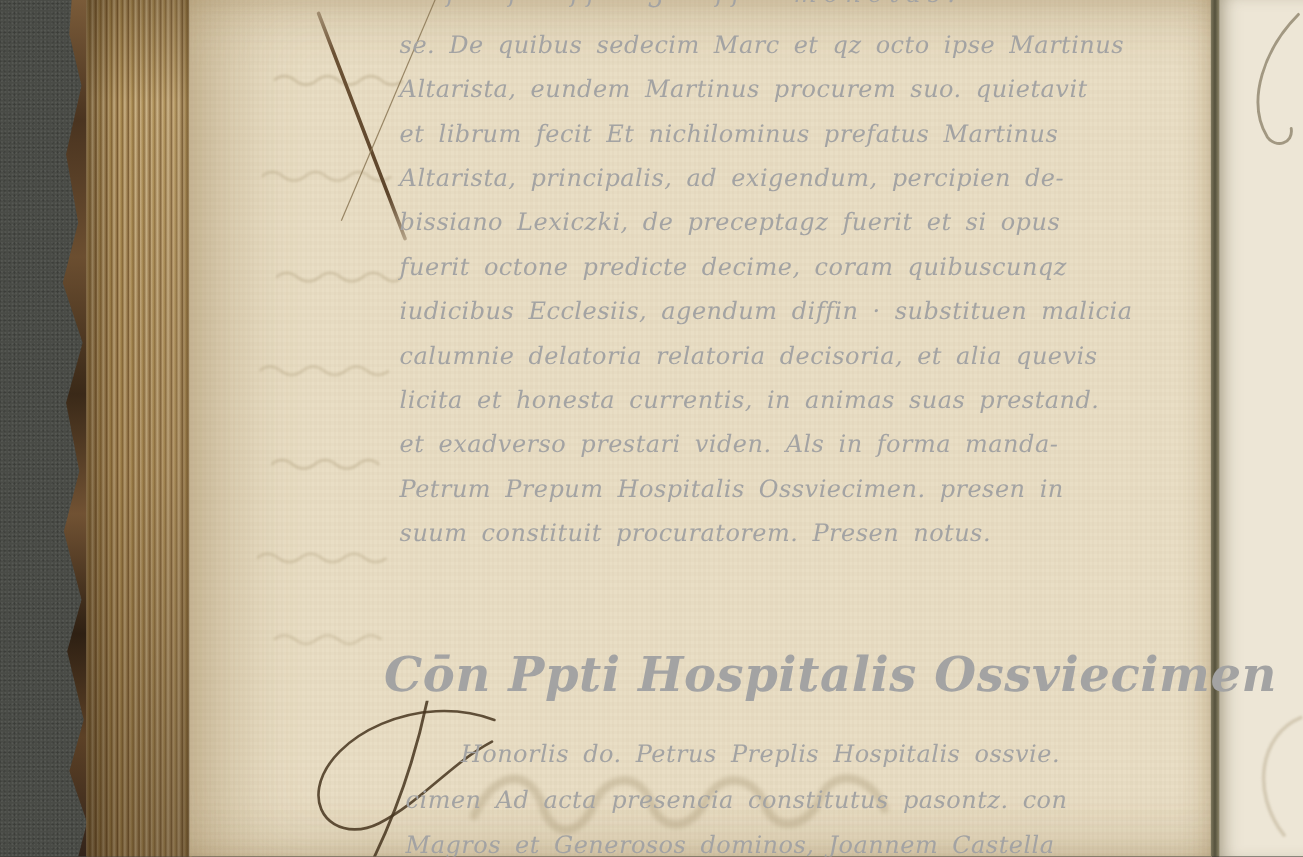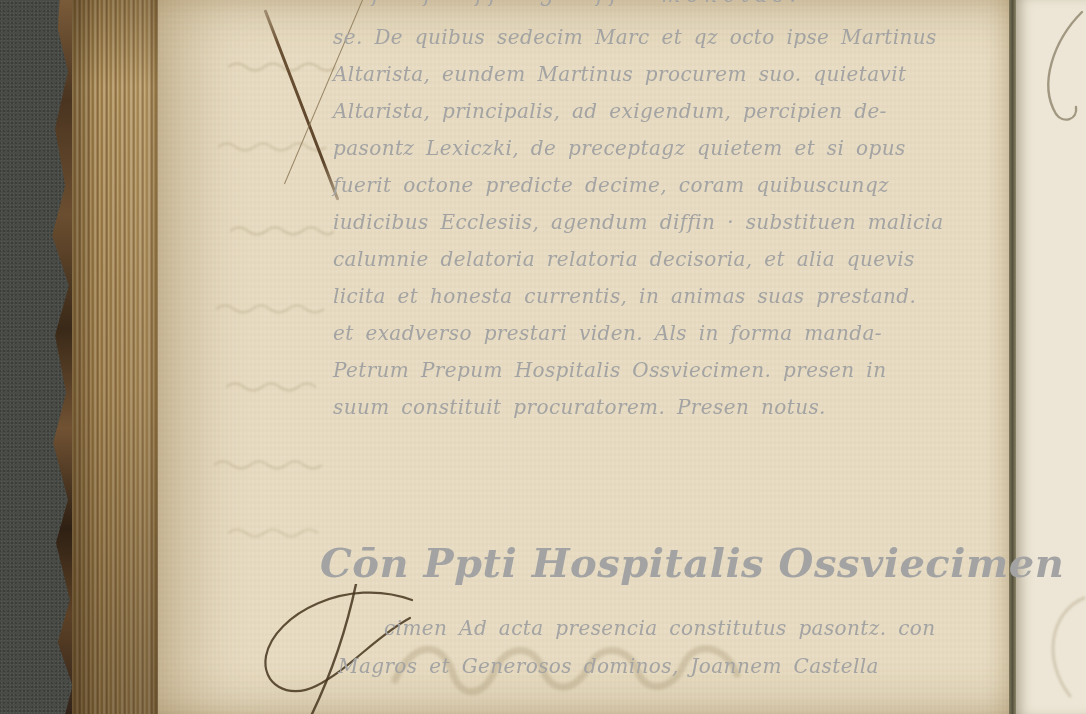--- a/index.html
+++ b/index.html
@@ -140,31 +140,33 @@
   </svg>
   <svg class="np-bleed" viewBox="0 0 46 112">
     <path d="M44 8 C 10 22, 2 70, 30 106" stroke="#bfb398" stroke-width="3" fill="none" stroke-linecap="round" opacity=".55"></path>
   </svg>
 
   <div class="line-partial ink">ſ ſ ſſ ʒ ſſ monetas.</div>
 
   <div class="para1 ink">
     <div class="ms-line">se. De quibus sedecim Marc et qz octo ipse Martinus</div>
     <div class="ms-line">Altarista, eundem Martinus procurem suo. quietavit</div>
+    <div class="ms-line">et librum fecit  Et nichilominus prefatus Martinus</div>
     <div class="ms-line">Altarista, principalis, ad exigendum, percipien de-</div>
-    <div class="ms-line">pasontz Lexiczki, de preceptagz quietem et si opus</div>
+    <div class="ms-line">bissiano Lexiczki, de preceptagz fuerit et si opus</div>
     <div class="ms-line">fuerit octone predicte decime, coram quibuscunqz</div>
     <div class="ms-line">iudicibus Ecclesiis, agendum diffin · substituen malicia</div>
     <div class="ms-line">calumnie delatoria relatoria decisoria, et alia quevis</div>
     <div class="ms-line">licita et honesta currentis, in animas suas prestand.</div>
     <div class="ms-line">et exadverso prestari viden. Als in forma manda-</div>
     <div class="ms-line">Petrum Prepum Hospitalis Ossviecimen. presen in</div>
     <div class="ms-line">suum constituit procuratorem. Presen notus.</div>
   </div>
 
   <div class="heading ink">Cōn Ppti Hospitalis Ossviecimen</div>
 
   <div class="para2 ink">
+    <div class="ms-line">Honorlis do. Petrus Preplis Hospitalis ossvie.</div>
     <div class="ms-line">cimen Ad acta presencia constitutus pasontz. con</div>
     <div class="ms-line">Magros et Generosos dominos, Joannem Castella</div>
   </div>
 
 </div>
 
 </body></html>

